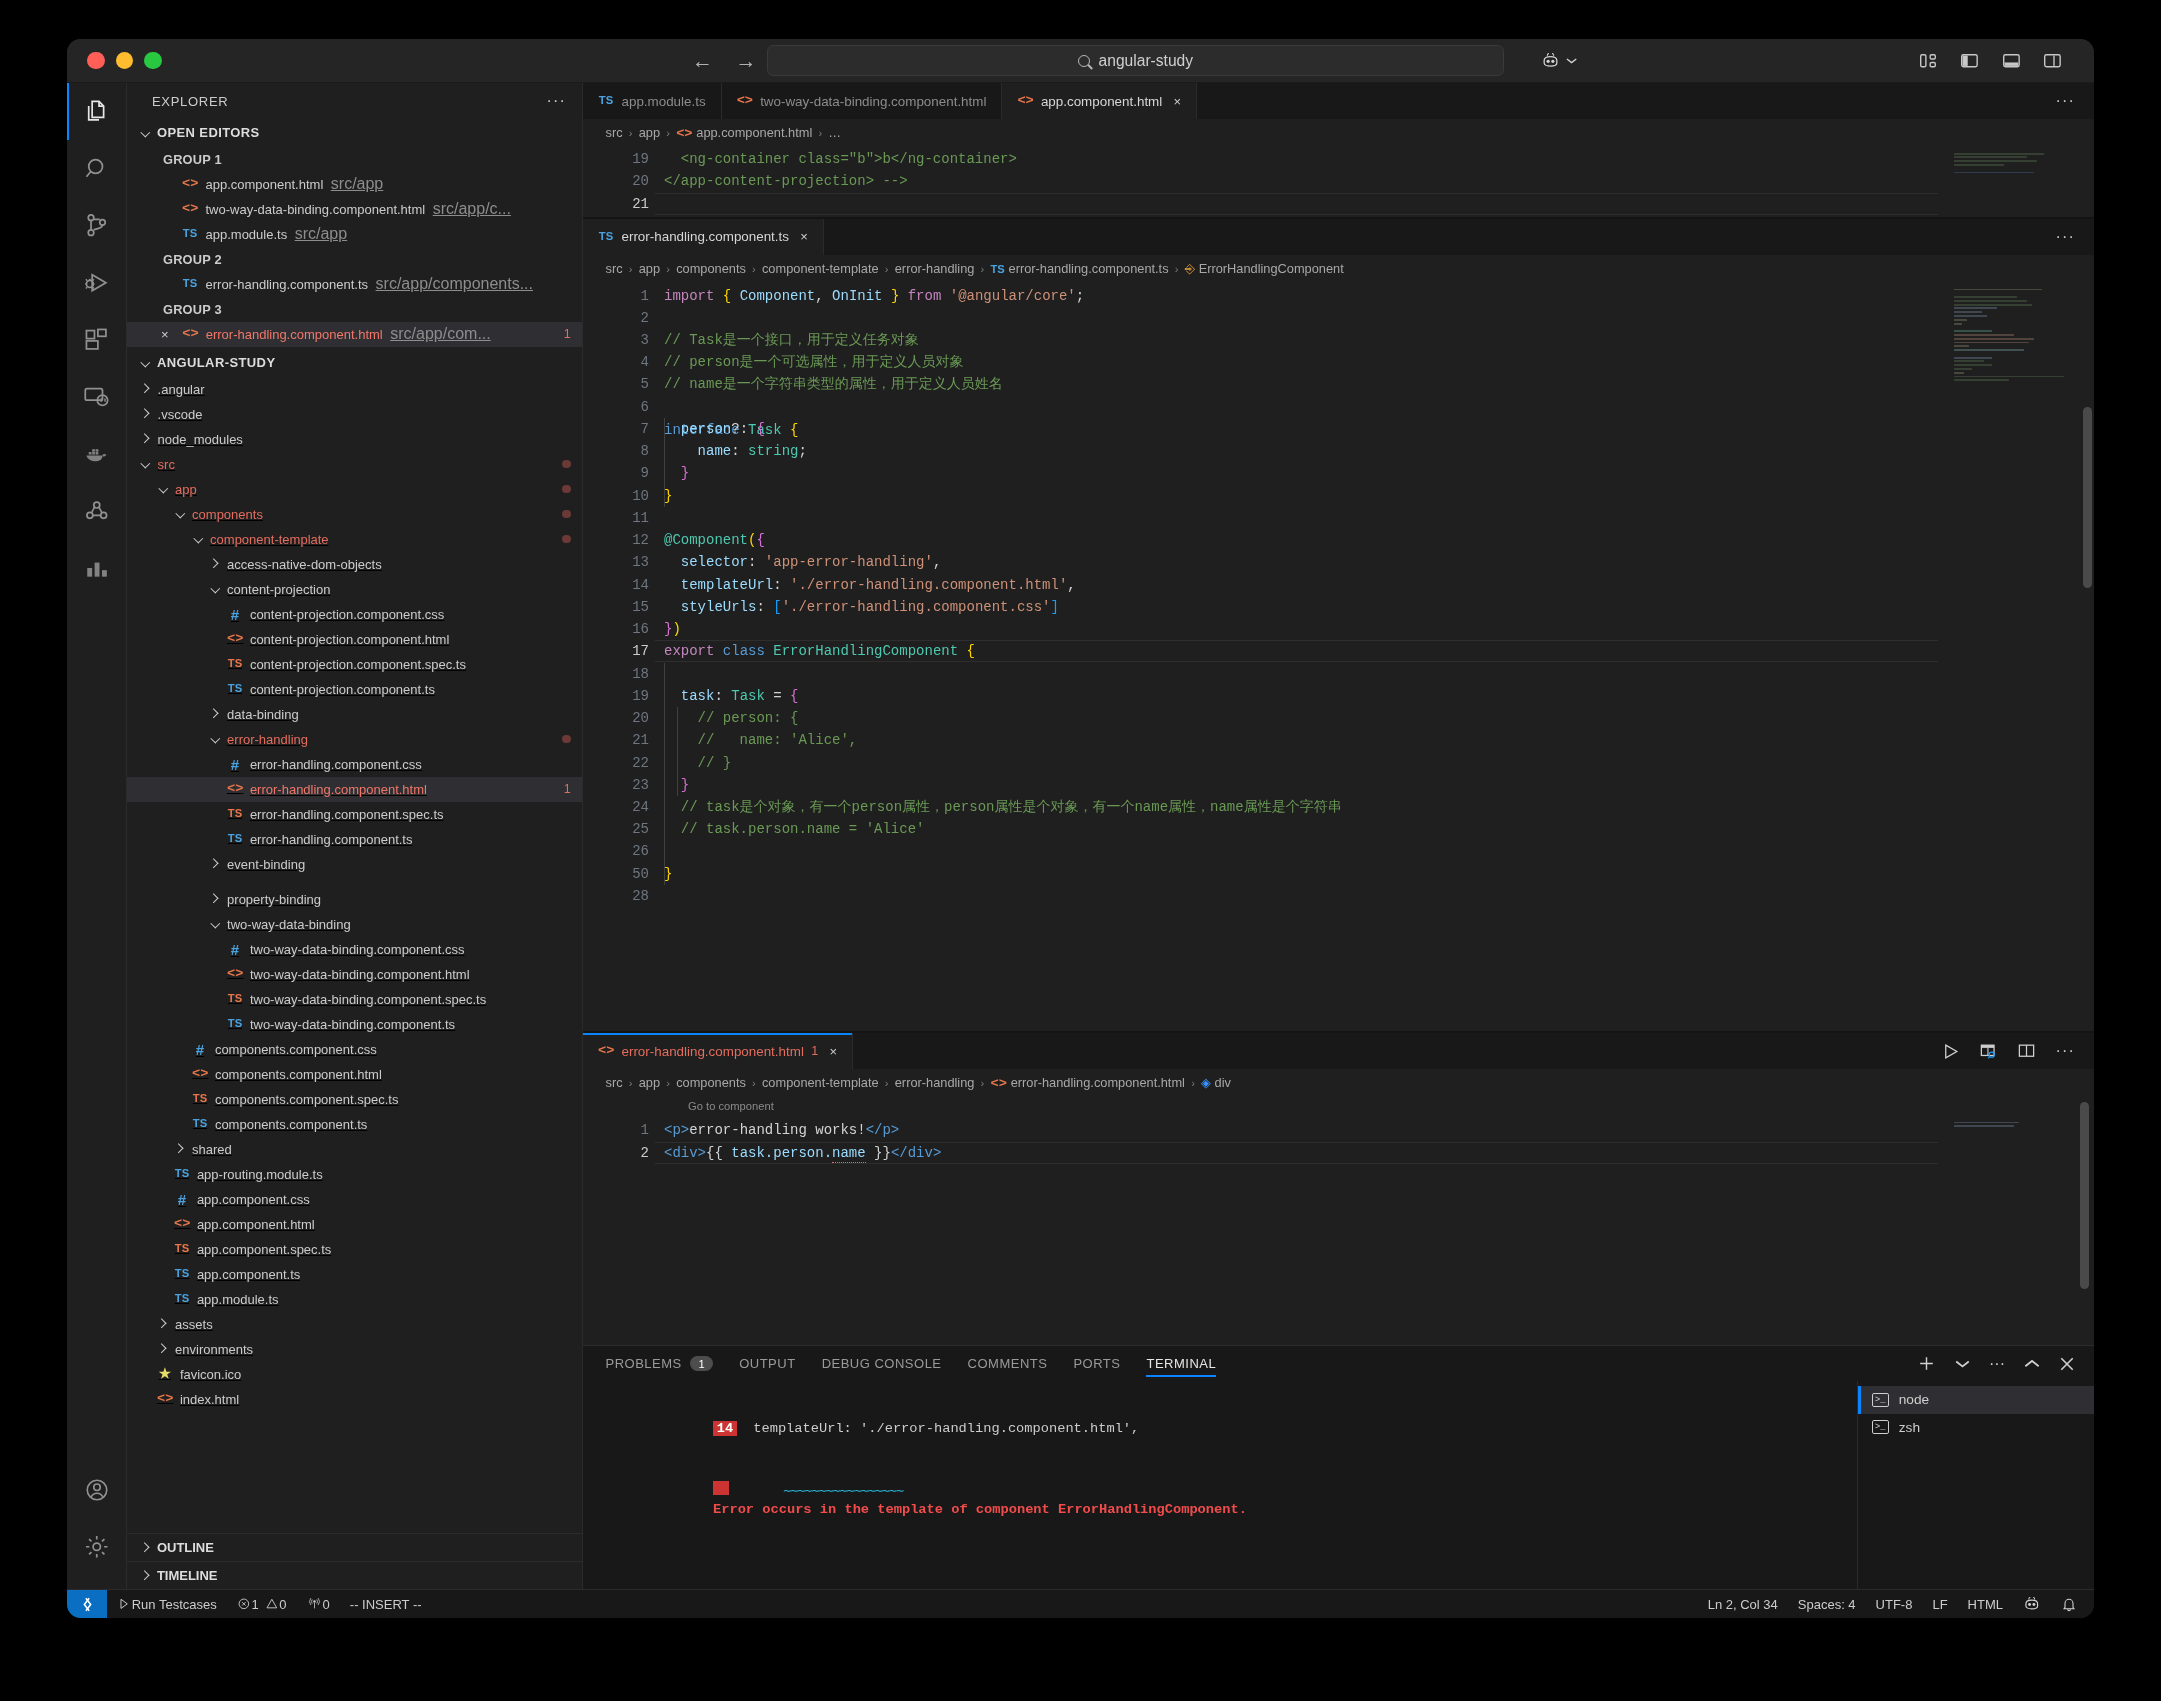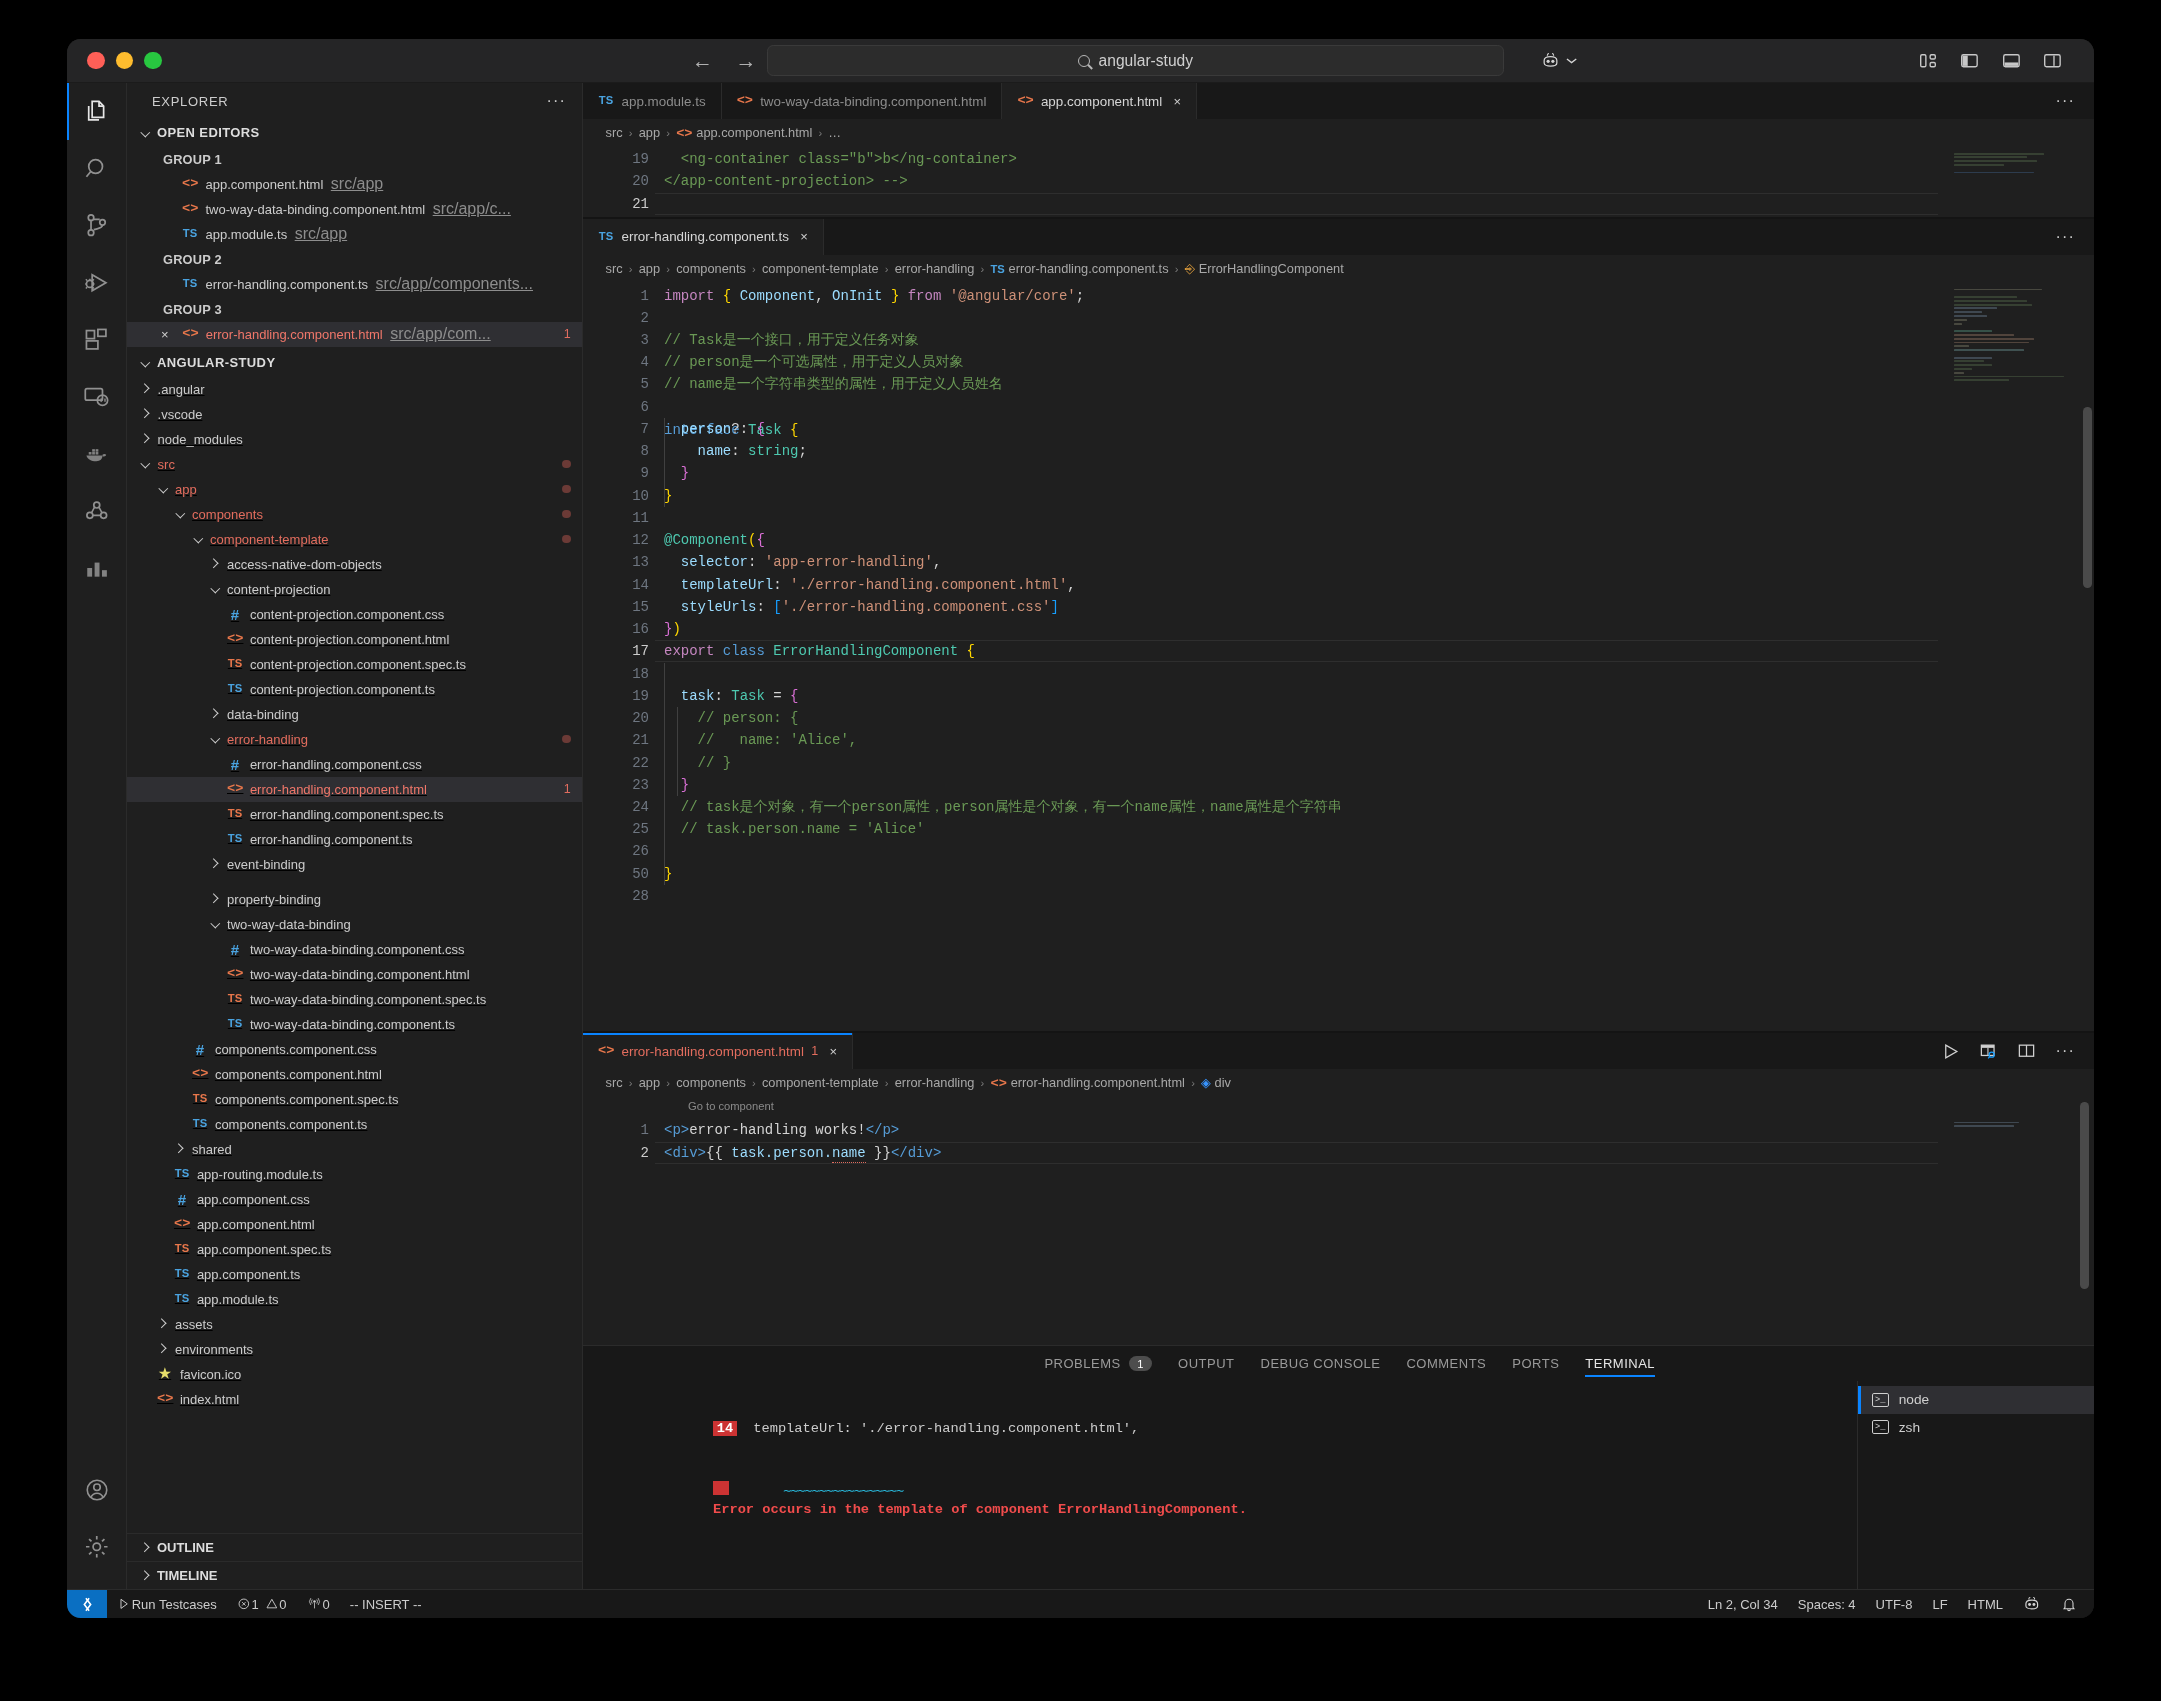--- a/index.html
+++ b/index.html
@@ -166,21 +166,21 @@
   .indent-guide { position: absolute; width: 0.6px; background: #404040; }
 
   .codelens { position: absolute; left: 105px; color: #8a8a8a; font-size: 11.2px; font-family: "Liberation Sans", sans-serif; }
 
   .egroup-sep { height: 1.9px; background: #141414; }
 
   .scrollbar-v { position: absolute; right: 2.5px; width: 8.7px; background: #4a4a4a; border-radius: 4.4px; }
 
   
   #panel { height: 244px; min-height: 244px; background: #181818; display: flex; flex-direction: column; border-top: 0.6px solid #2b2b2b; }
-  #panel-tabs { height: 35px; min-height: 35px; display: flex; align-items: center; padding-left: 22.5px; gap: 26px; flex-direction: column; }
+  #panel-tabs { height: 35px; min-height: 35px; display: flex; align-items: center; padding-left: 22.5px; gap: 26px; }
   .ptab { font-size: 13px; color: #9a9a9a; letter-spacing: 0.5px; display: flex; align-items: center; gap: 8.7px; height: 35px; position: relative; }
   .ptab.active { color: #e7e7e7; }
   .ptab.active::after { content:""; position: absolute; left: 0; right: 0; bottom: 3.7px; height: 1.9px; background: #0a84ff; }
   .pbadge { background: #4d4d4d; color: #fff; font-size: 11.2px; border-radius: 8.7px; padding: 1.9px 8px; }
   #panel-actions { margin-left: auto; display: flex; align-items: center; gap: 19px; padding-right: 19px; color: #d0d0d0; font-size: 16px; }
 
   #panel-body { flex: 1; display: flex; min-height: 0; }
   #terminal { flex: 1; position: relative; overflow: hidden; padding: 16px 0 0 0; }
   .tline { font-family: "Liberation Mono", monospace; font-size: 13.7px; line-height: 21px; white-space: pre; padding-left: 0; }
   .t-cyan { color: #29b8db; font-weight: bold; }

